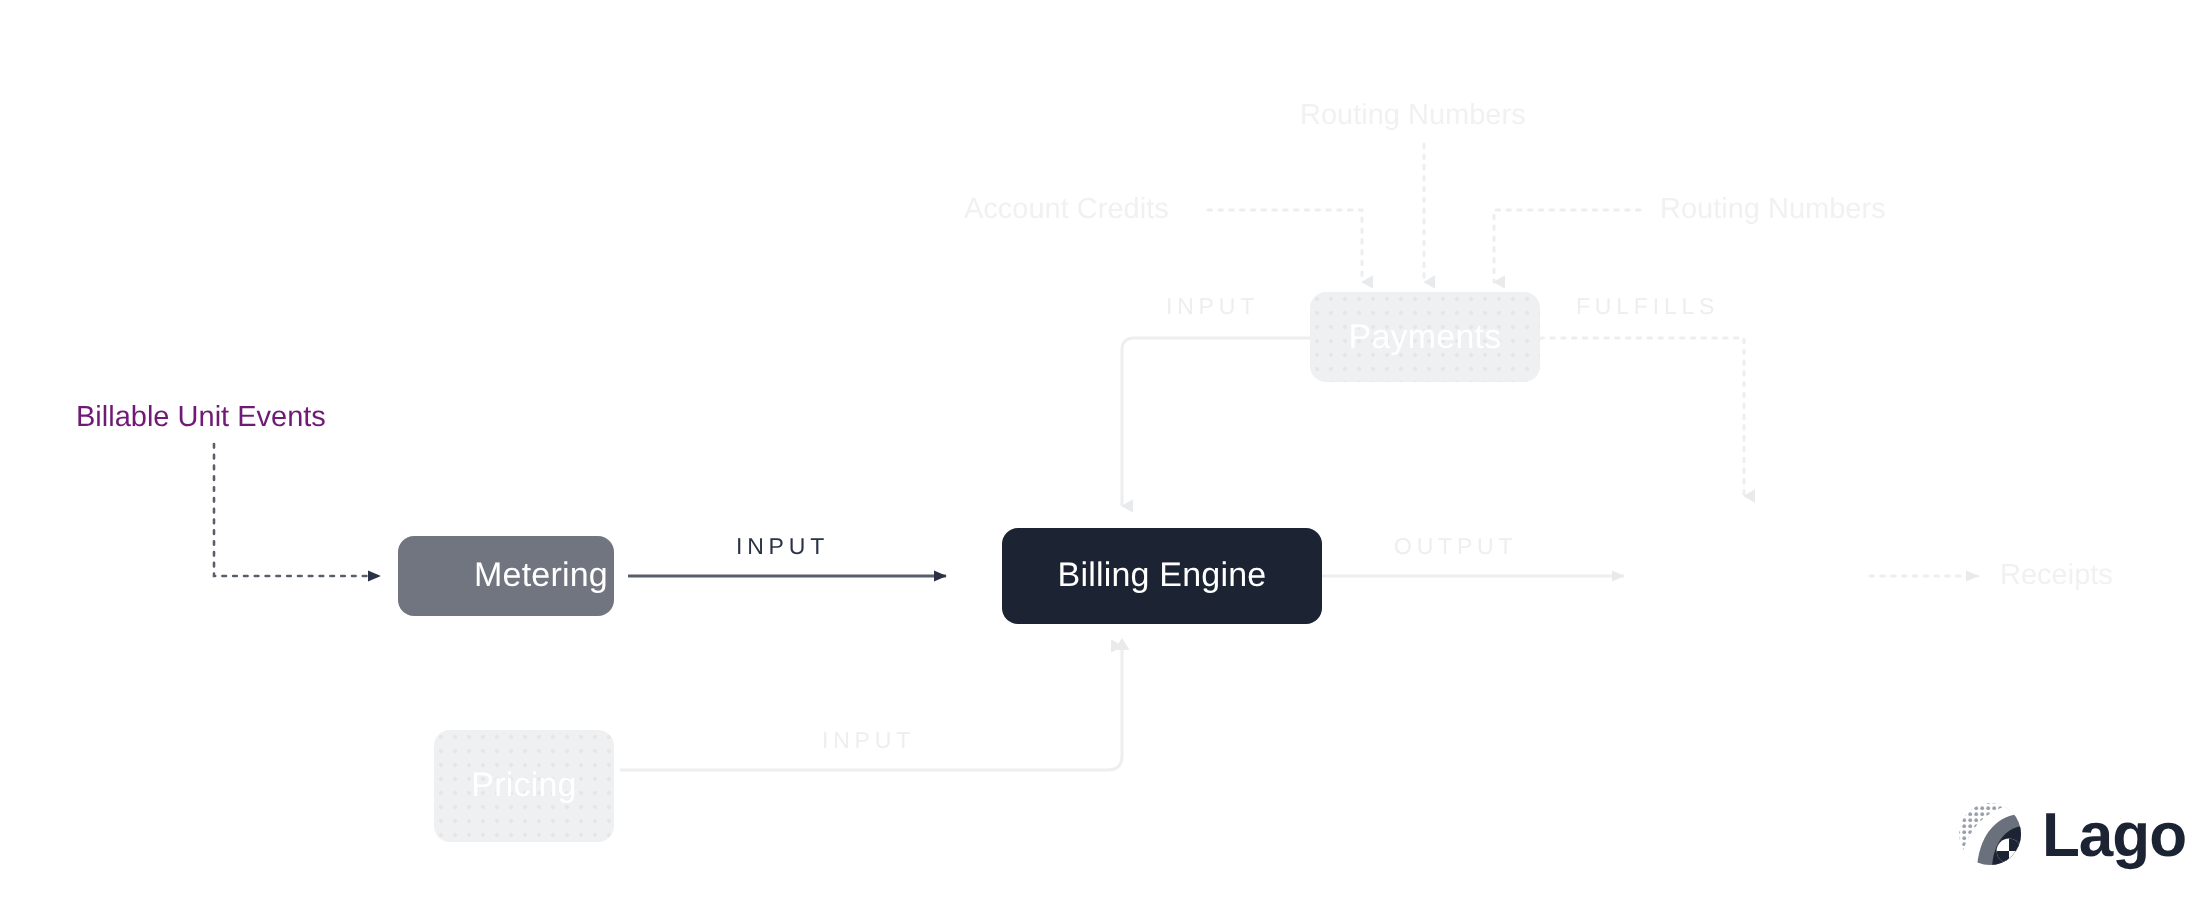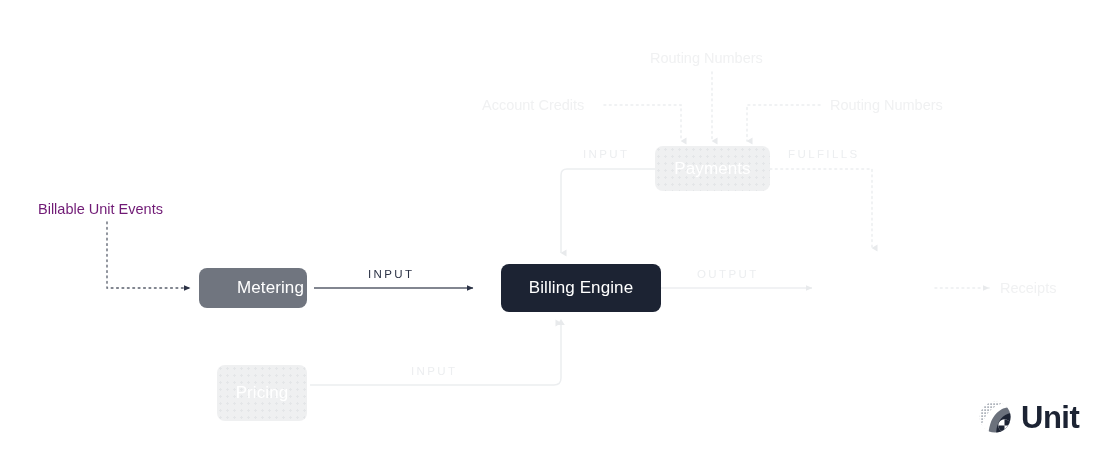--- a/index.html
+++ b/index.html
@@ -185,16 +185,16 @@
       <g clip-path="url(#globe-clip)">
         <circle cx="17" cy="17" r="15.5" fill="url(#halftone)"></circle>
         <path d="M34,34 L34,2 C18,2 4,13 2,34 Z" fill="#ffffff"></path>
         <path d="M33,7 C22,7 11.5,16 10.5,34 L34,34 L34,7 Z" fill="#6b717c"></path>
         <path d="M34,13 C25,13.5 18.5,21.5 18,34 L34,34 Z" fill="#1c2333"></path>
         <circle cx="26.5" cy="25.5" r="6.2" fill="#ffffff"></circle>
         <path d="M26.5,19.3 A6.2,6.2 0 0 1 32.7,25.5 L26.5,25.5 Z" fill="#1c2333"></path>
         <path d="M20.3,25.5 A6.2,6.2 0 0 0 26.5,31.7 L26.5,25.5 Z" fill="#1c2333"></path>
       </g>
     </svg>
-    <div id="logo-word">Unit</div>
+    <div id="logo-word">Lago</div>
   </div>
 
 </div>
 
 </body></html>

